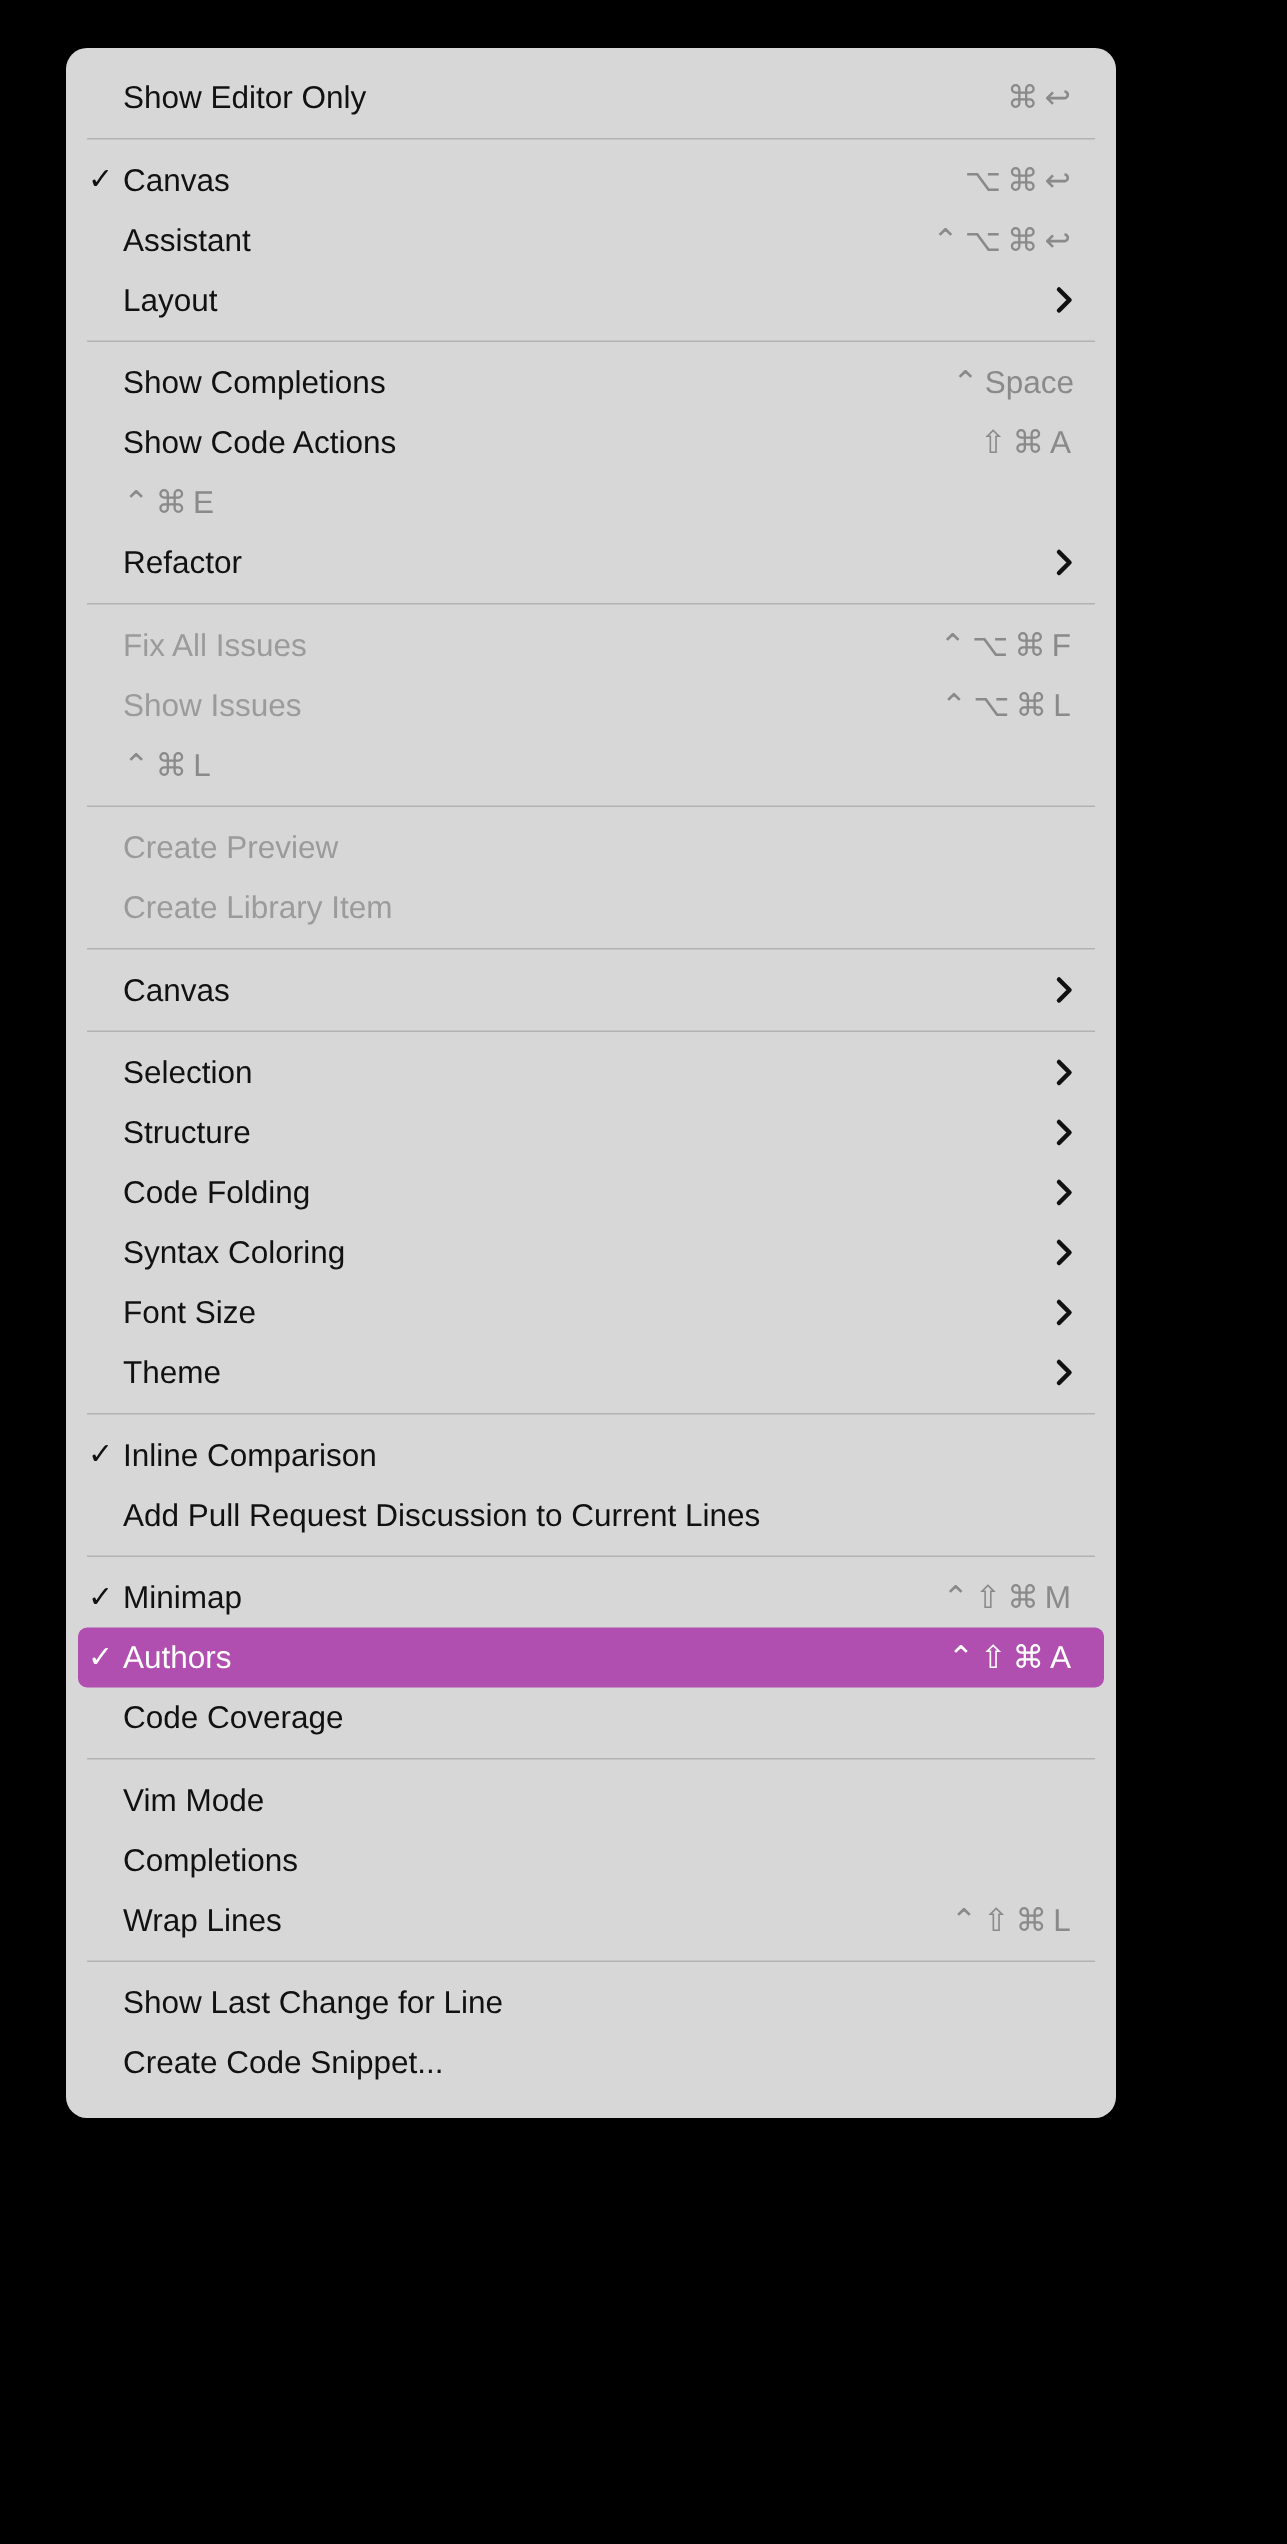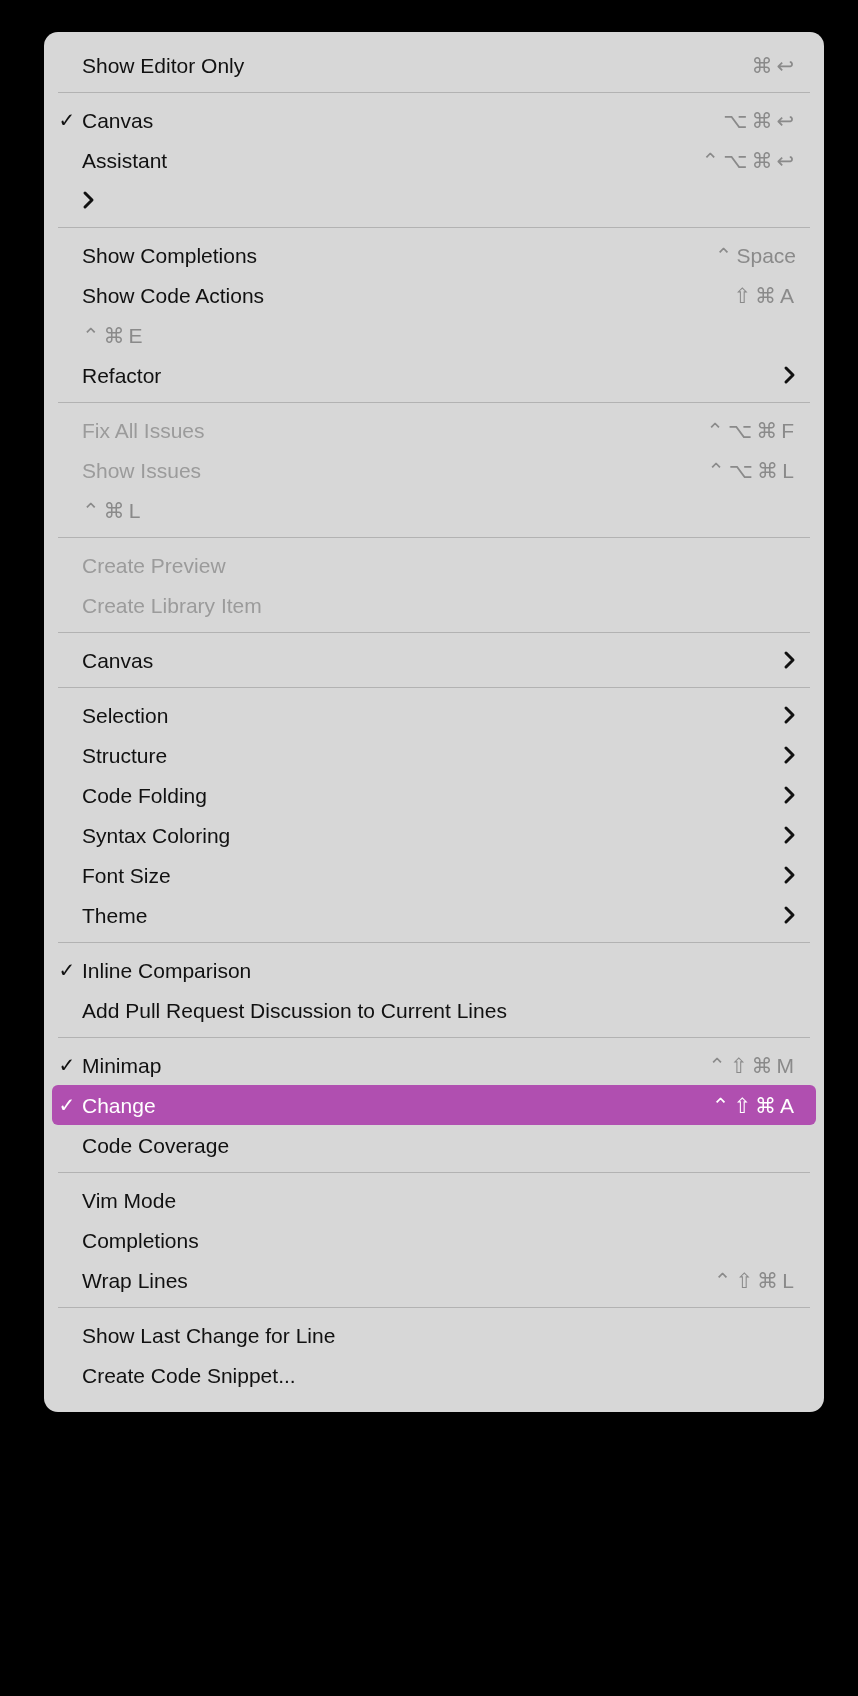--- a/index.html
+++ b/index.html
@@ -8,21 +8,21 @@
     width: 858px;
     height: 1696px;
     background: #000;
     font-family: -apple-system, "Helvetica Neue", Helvetica, Arial, sans-serif;
     -webkit-font-smoothing: antialiased;
   }
   .menu {
     position: absolute;
     left: 44px;
     top: 32px;
-    width: 780px;
+    width: 700px;
     background: #d7d7d7;
     border-radius: 14px;
     box-shadow: 0 0 0 1px rgba(0,0,0,.18), 0 18px 50px rgba(0,0,0,.55);
     padding: 10px 0 14px 0;
   }
   .group {
     padding: 3px 0;
   }
   .sep {
     height: 1px;
@@ -131,20 +131,21 @@
         <span class="label">Assistant</span>
         <span class="shortcut">
           <span class="glyph">⌃</span>
           <span class="glyph">⌥</span>
           <span class="glyph">⌘</span>
           <span class="glyph">↩</span>
         </span>
       </div>
       <div class="item">
         <span class="check"></span>
+        <span class="label">Layout</span>
         <span class="chev">
           <svg class="chevron" viewBox="0 0 13 20">
             <path d="M3 3 L10 10 L3 17"></path>
           </svg>
         </span>
       </div>
     </div>
     <div class="sep"></div>
     <div class="group">
       <div class="item">
@@ -315,21 +316,21 @@
         <span class="label">Minimap</span>
         <span class="shortcut">
           <span class="glyph">⌃</span>
           <span class="glyph">⇧</span>
           <span class="glyph">⌘</span>
           <span class="glyph">M</span>
         </span>
       </div>
       <div class="item selected">
         <span class="check">✓</span>
-        <span class="label">Change</span>
+        <span class="label">Authors</span>
         <span class="shortcut">
           <span class="glyph">⌃</span>
           <span class="glyph">⇧</span>
           <span class="glyph">⌘</span>
           <span class="glyph">A</span>
         </span>
       </div>
       <div class="item">
         <span class="check"></span>
         <span class="label">Code Coverage</span>

